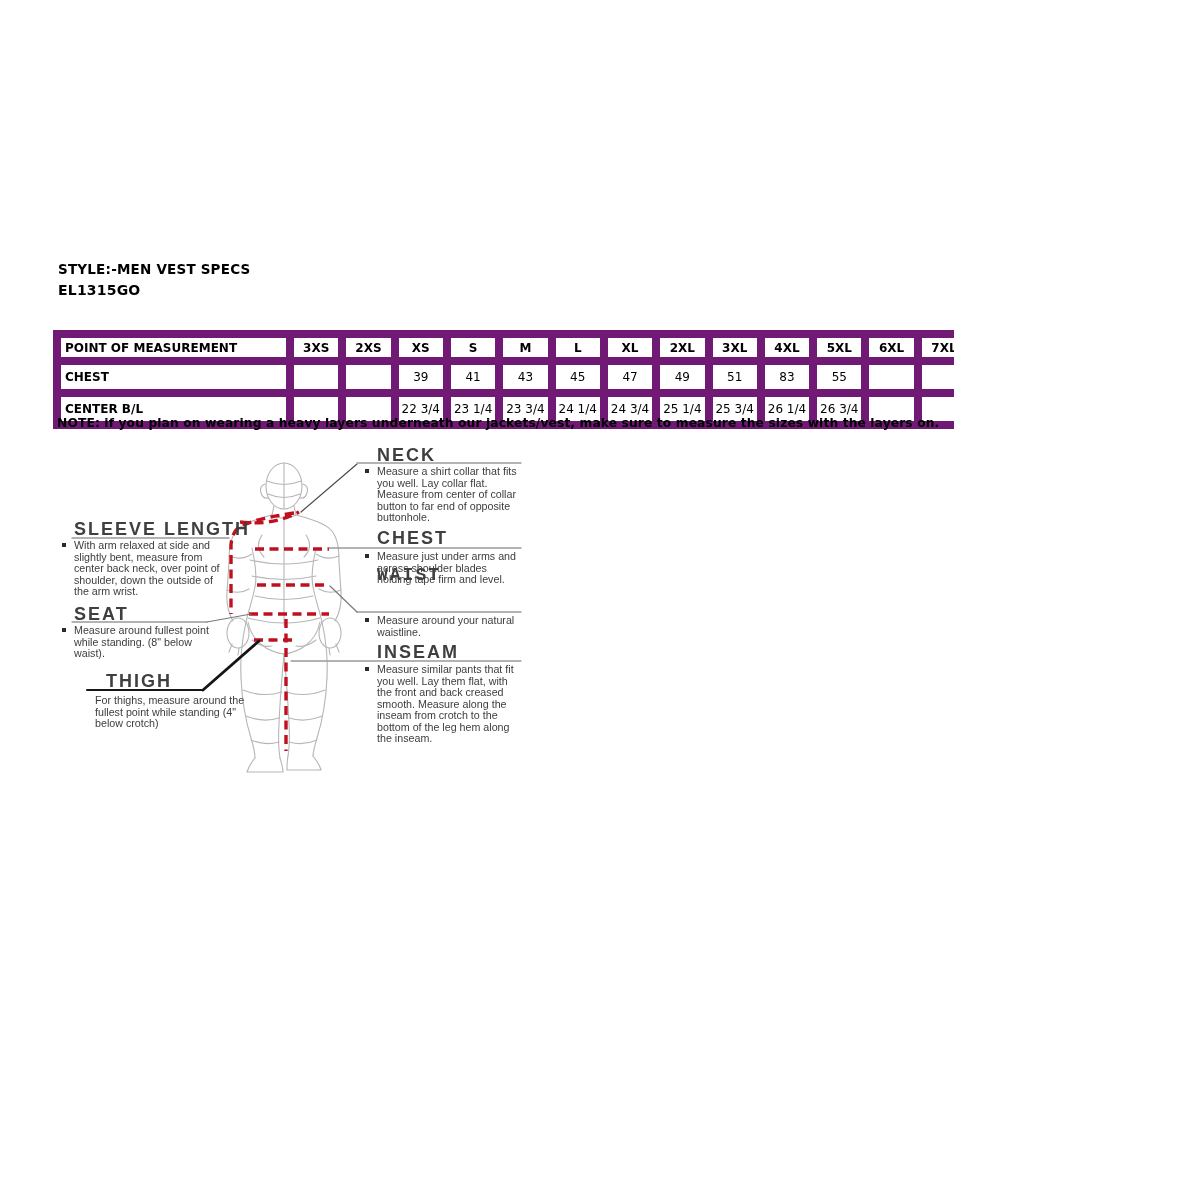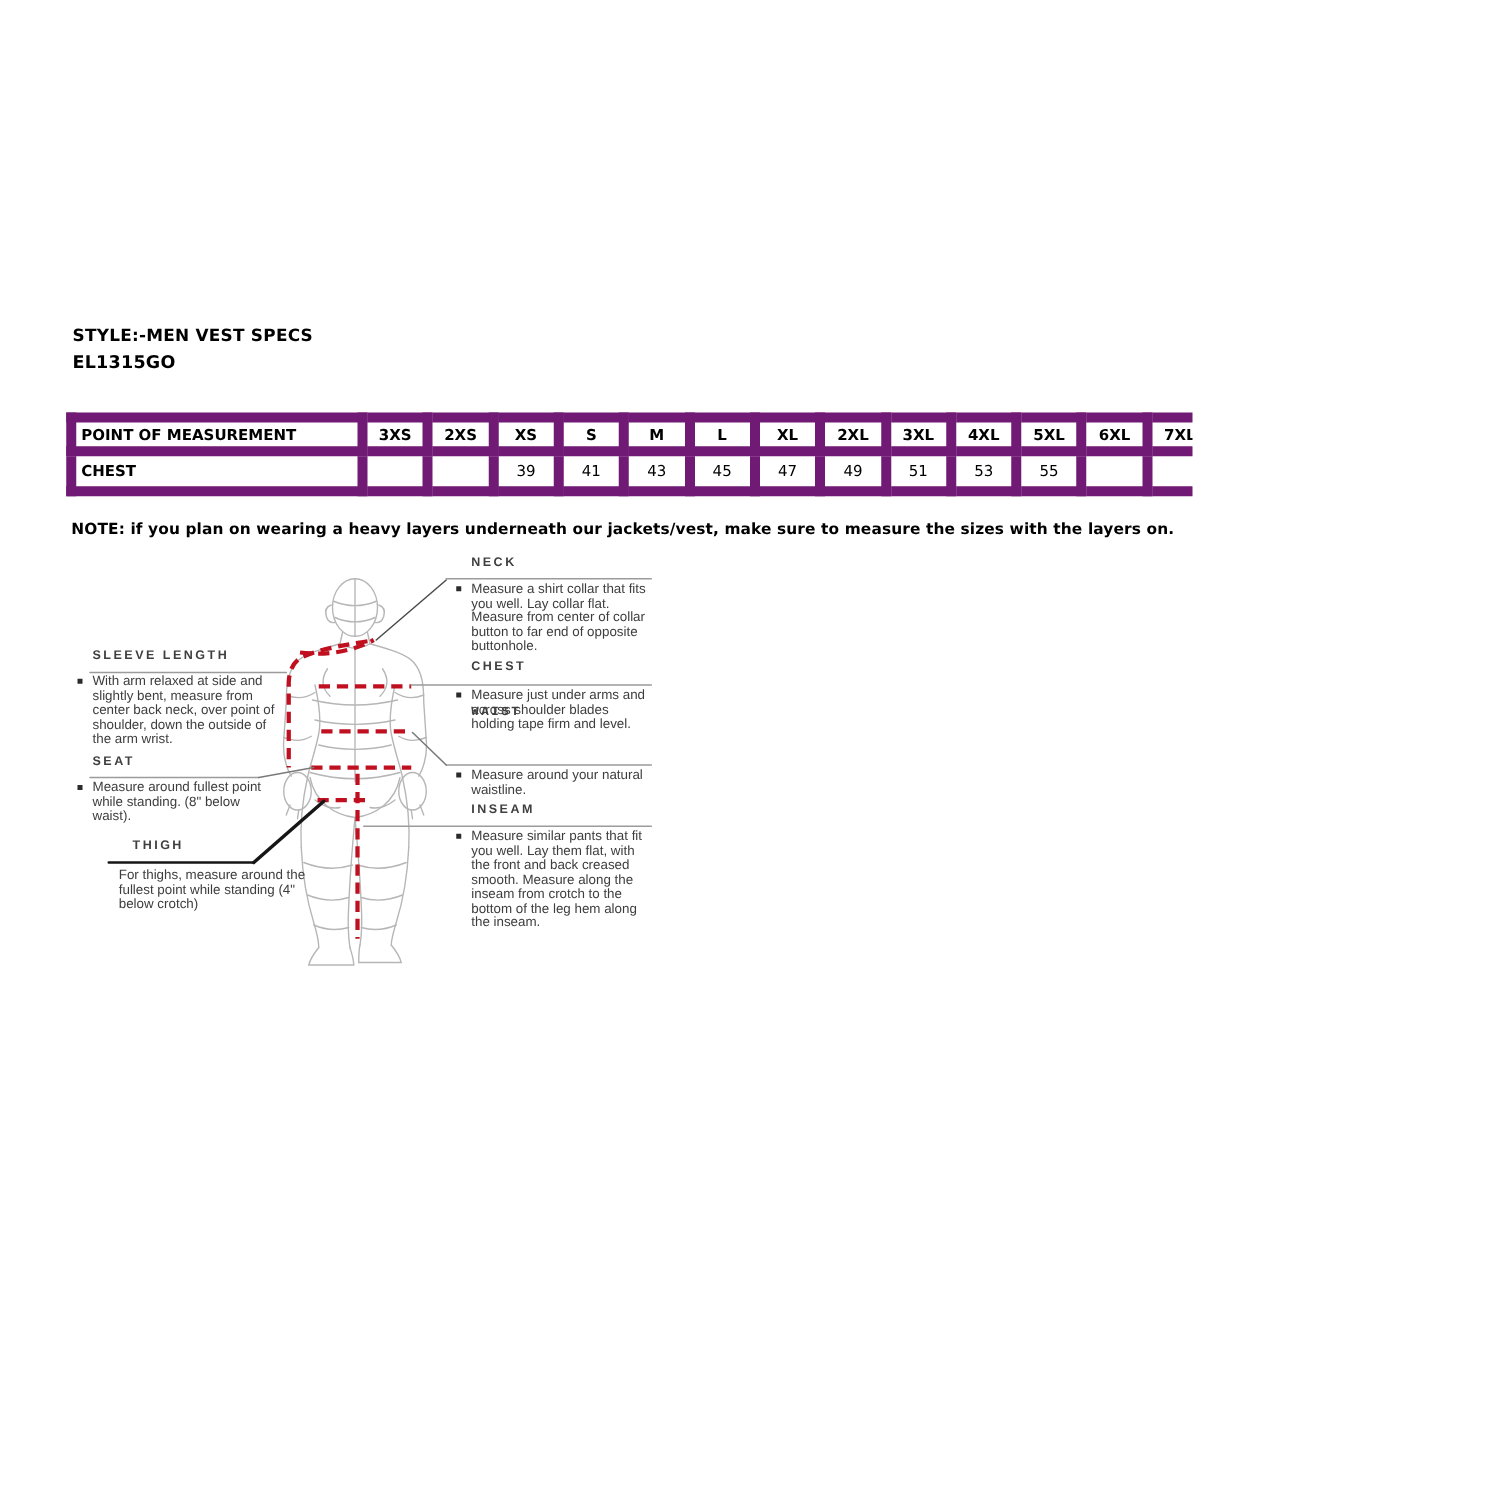--- a/index.html
+++ b/index.html
@@ -10,21 +10,21 @@
   #size-table-wrap{position:absolute;left:53px;top:330px;width:1078px;}
   table{border-collapse:collapse;table-layout:fixed;width:1078px;}
   th,td{border:8px solid #701a75;font-size:12px;overflow:hidden;white-space:nowrap;}
   th{height:19px;font-weight:bold;text-align:center;padding:0 2px;}
   th.pom{text-align:left;padding-left:4px;}
   td{height:24px;text-align:center;padding:0 1px;}
   td.rowlab{text-align:left;font-weight:bold;padding-left:4px;}
   .note{position:absolute;left:57px;top:416px;font-size:12.3px;font-weight:bold;letter-spacing:.1px;}
   svg.diagram{position:absolute;left:0;top:0;}
   .sec-title{position:absolute;font-family:"Liberation Sans",sans-serif;font-weight:bold;
-             font-size:10px;letter-spacing:2px;color:#3f3f3f;white-space:nowrap;}
+             font-size:18px;letter-spacing:2px;color:#3f3f3f;white-space:nowrap;}
   .sec-body{position:absolute;font-family:"Liberation Sans",sans-serif;font-size:10.7px;
             line-height:11.5px;color:#3d3d3d;}
   .blt{position:absolute;left:0;top:3px;width:4px;height:4px;background:#2b2b2b;display:block;}
   .sec-text{margin-left:12px;}
 </style>
 </head>
 <body>
 
 <div id="page">
 
@@ -76,22 +76,41 @@
         <td class="rowlab">CHEST</td>
         <td></td>
         <td></td>
         <td>39</td>
         <td>41</td>
         <td>43</td>
         <td>45</td>
         <td>47</td>
         <td>49</td>
         <td>51</td>
-        <td>53</td>
+        <td>83</td>
         <td>55</td>
+        <td></td>
+        <td></td>
+        <td></td>
+        <td></td>
+        <td></td>
+      </tr>
+      <tr>
+        <td class="rowlab">CENTER B/L</td>
+        <td></td>
+        <td></td>
+        <td>22 3/4</td>
+        <td>23 1/4</td>
+        <td>23 3/4</td>
+        <td>24 1/4</td>
+        <td>24 3/4</td>
+        <td>25 1/4</td>
+        <td>25 3/4</td>
+        <td>26 1/4</td>
+        <td>26 3/4</td>
         <td></td>
         <td></td>
         <td></td>
         <td></td>
         <td></td>
       </tr>
     </tbody>
       </table>
   </div>
 

